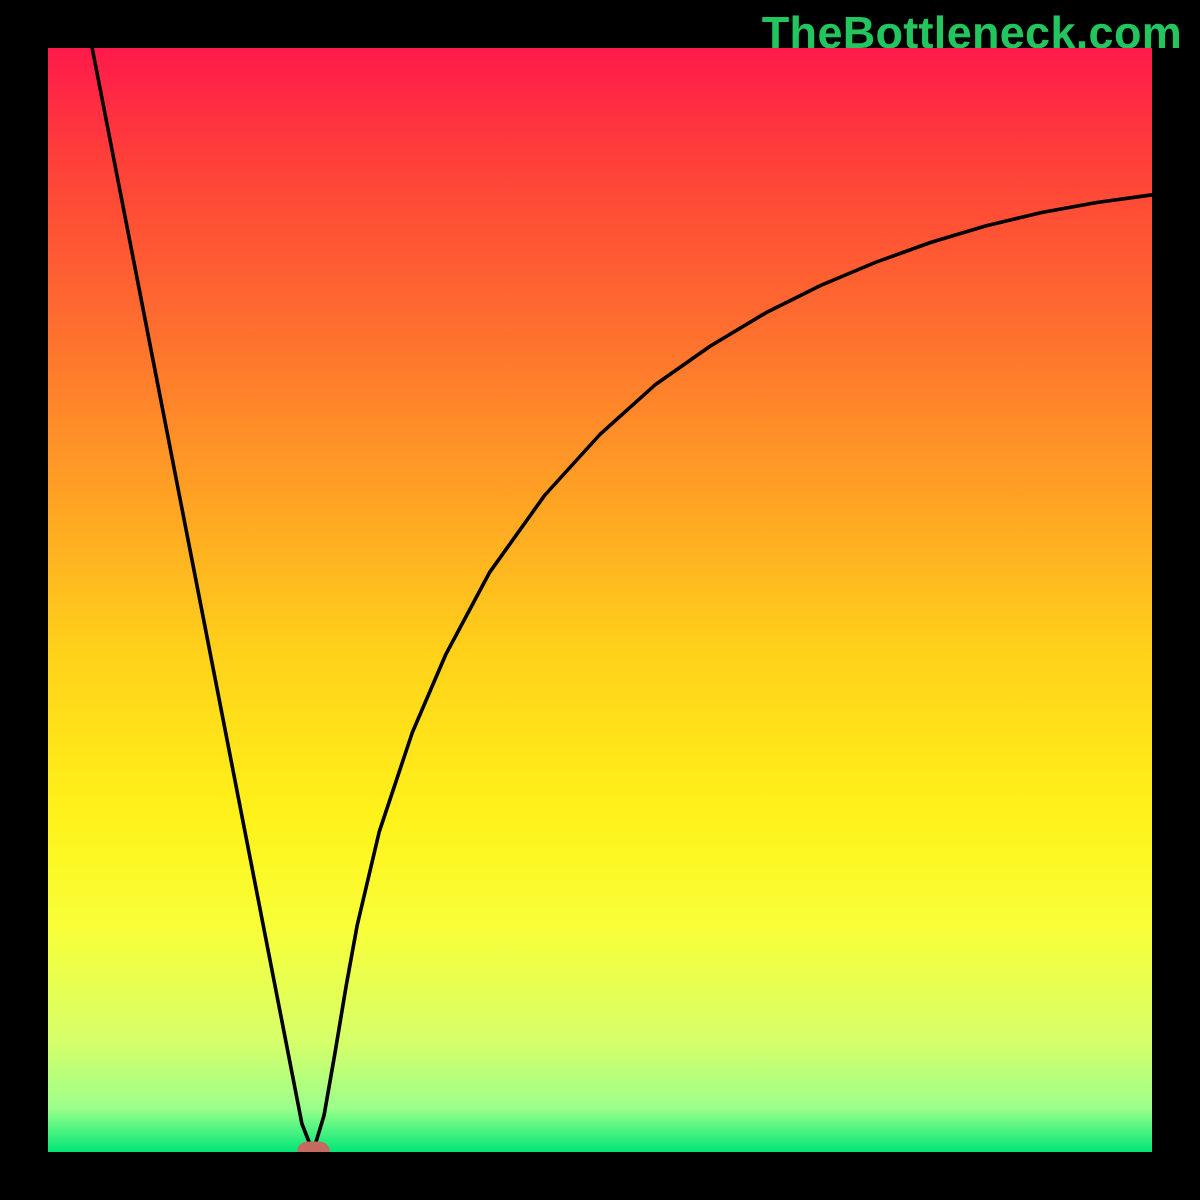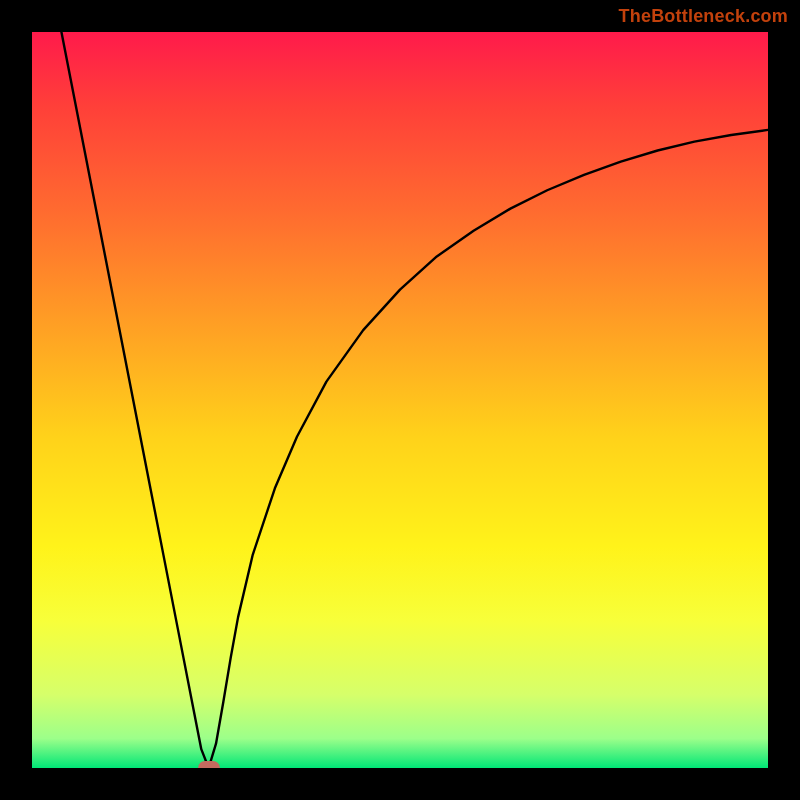--- a/index.html
+++ b/index.html
@@ -27,23 +27,23 @@
   .plot svg {
     display: block;
     width: 736px;
     height: 736px;
   }
   .watermark {
     position: absolute;
     top: 6px;
     right: 12px;
     font-family: Arial, Helvetica, sans-serif;
-    font-size: 18px;
+    font-size: 30px;
     font-weight: 600;
-    color: #c2410c;
+    color: #22c55e;
     letter-spacing: 0.2px;
   }
   .marker {
     position: absolute;
     width: 22px;
     height: 14px;
     background: #c56a5f;
     border-radius: 7px;
   }
 </style>

